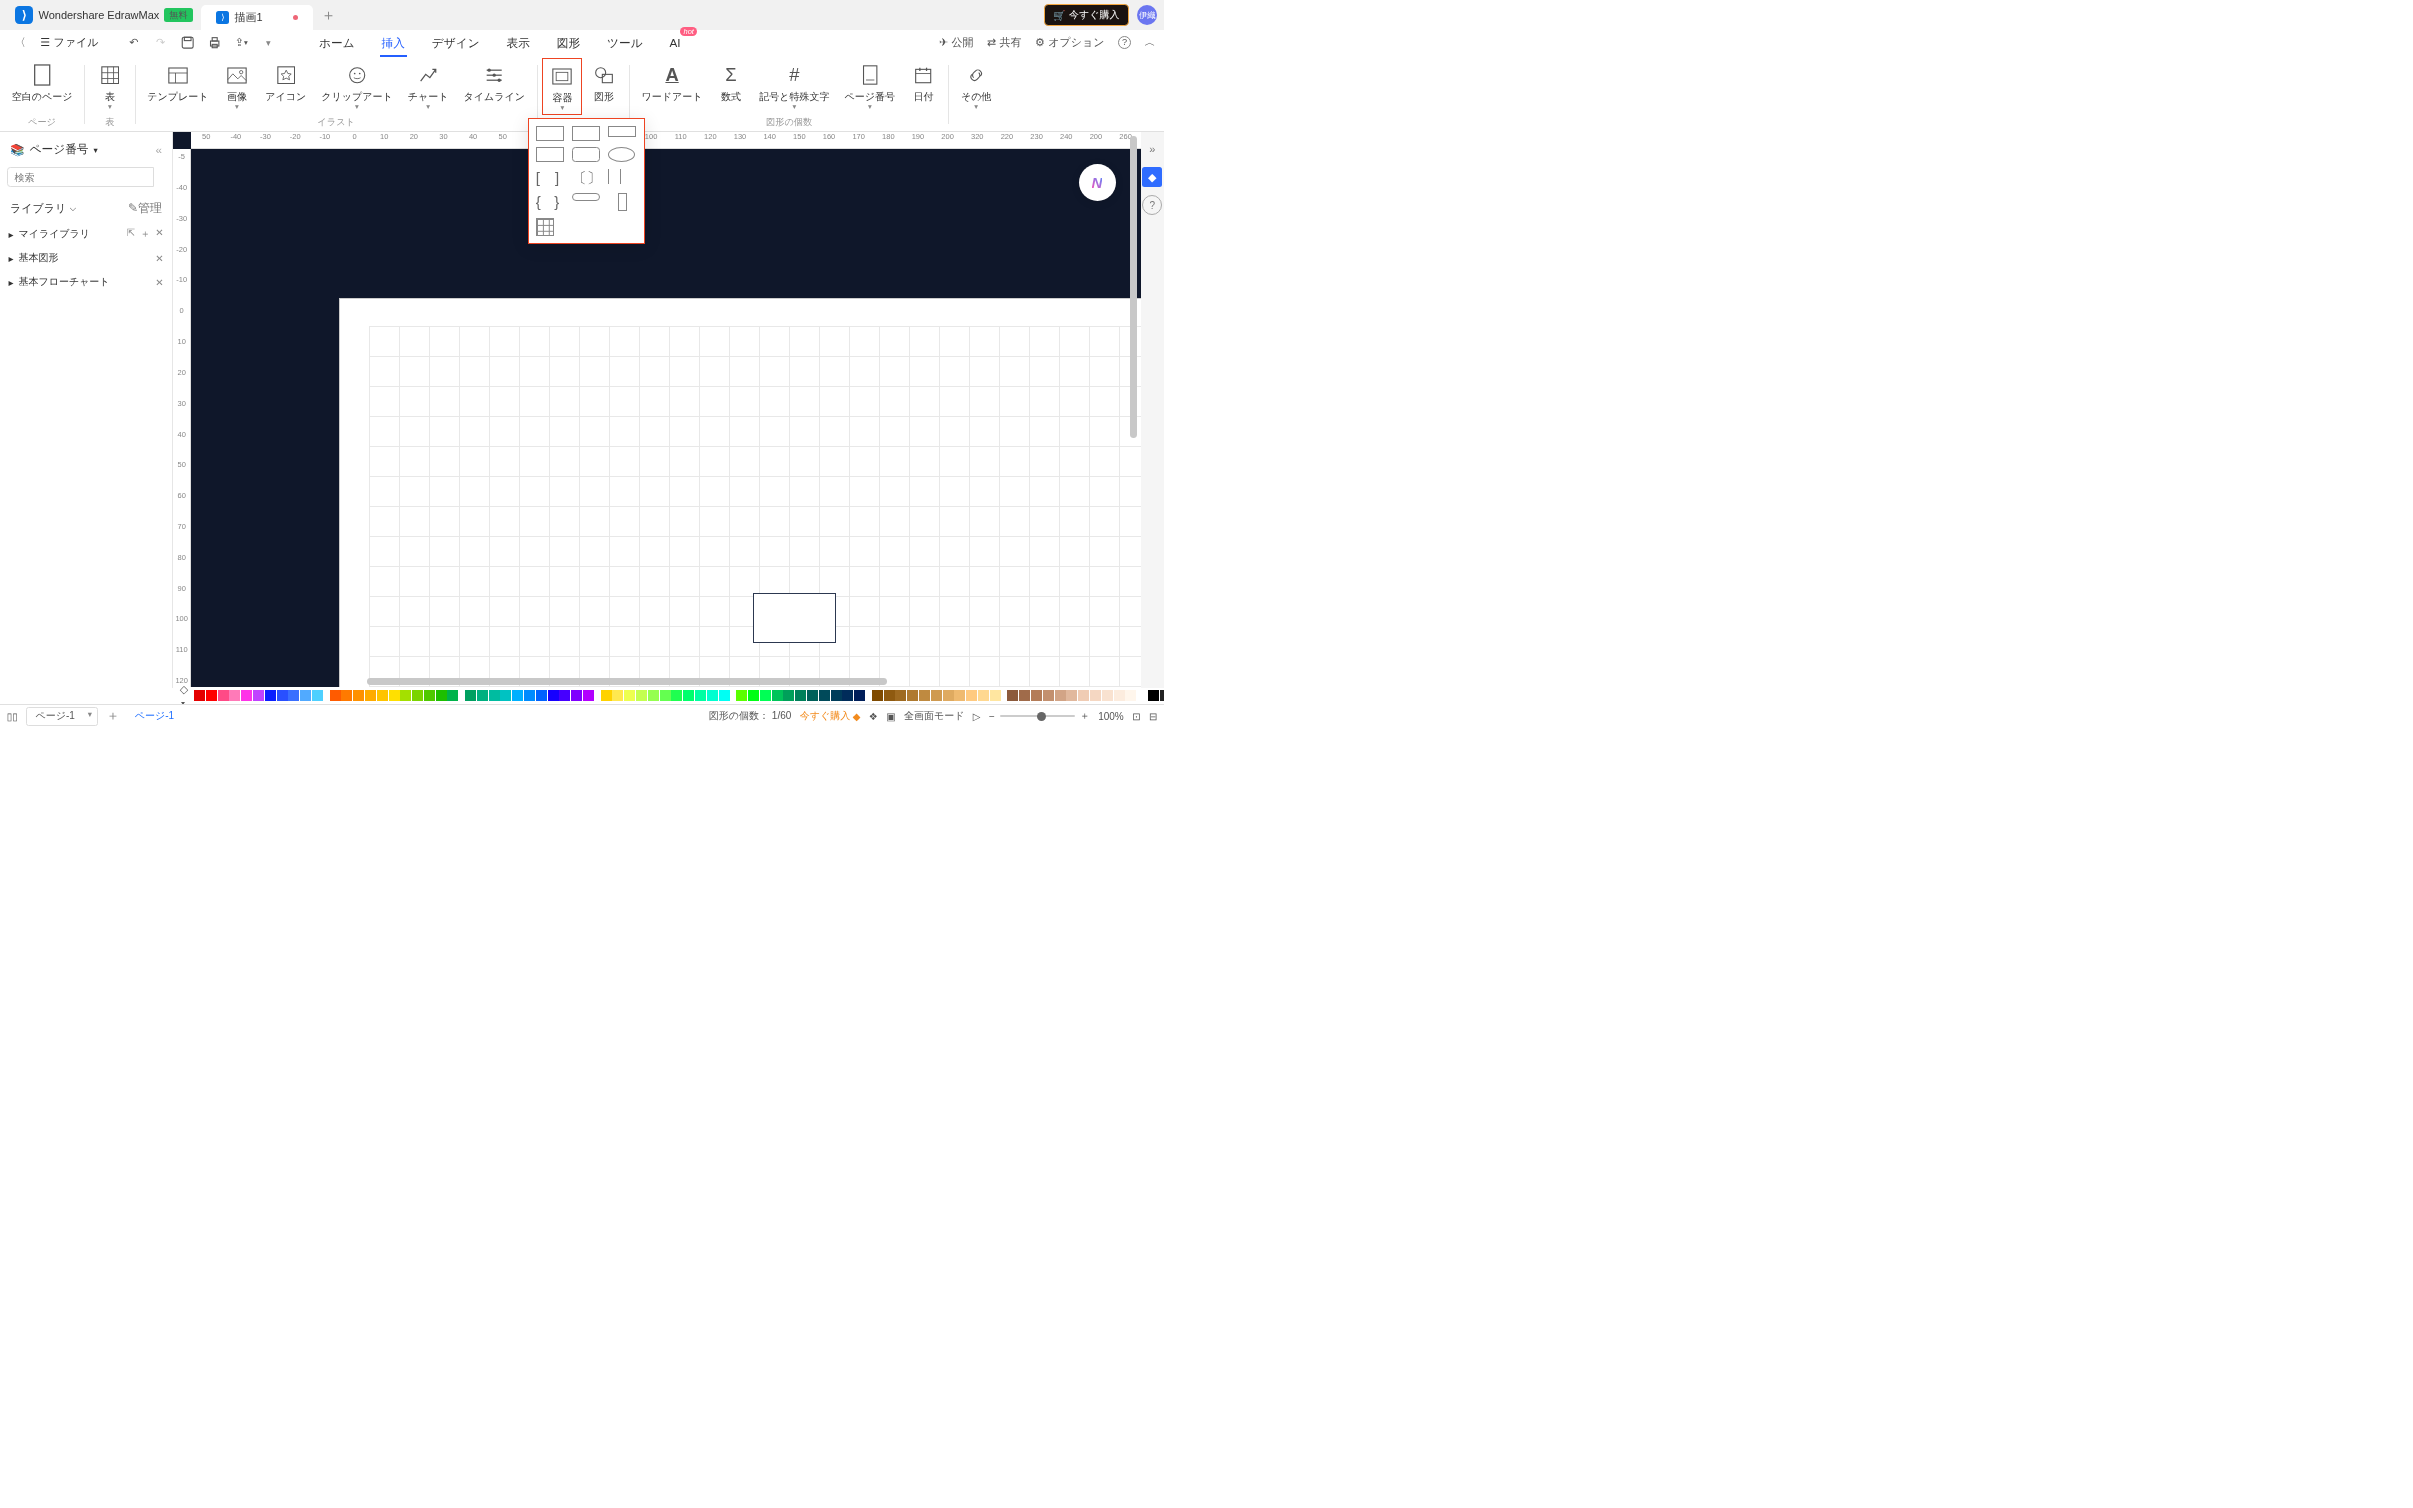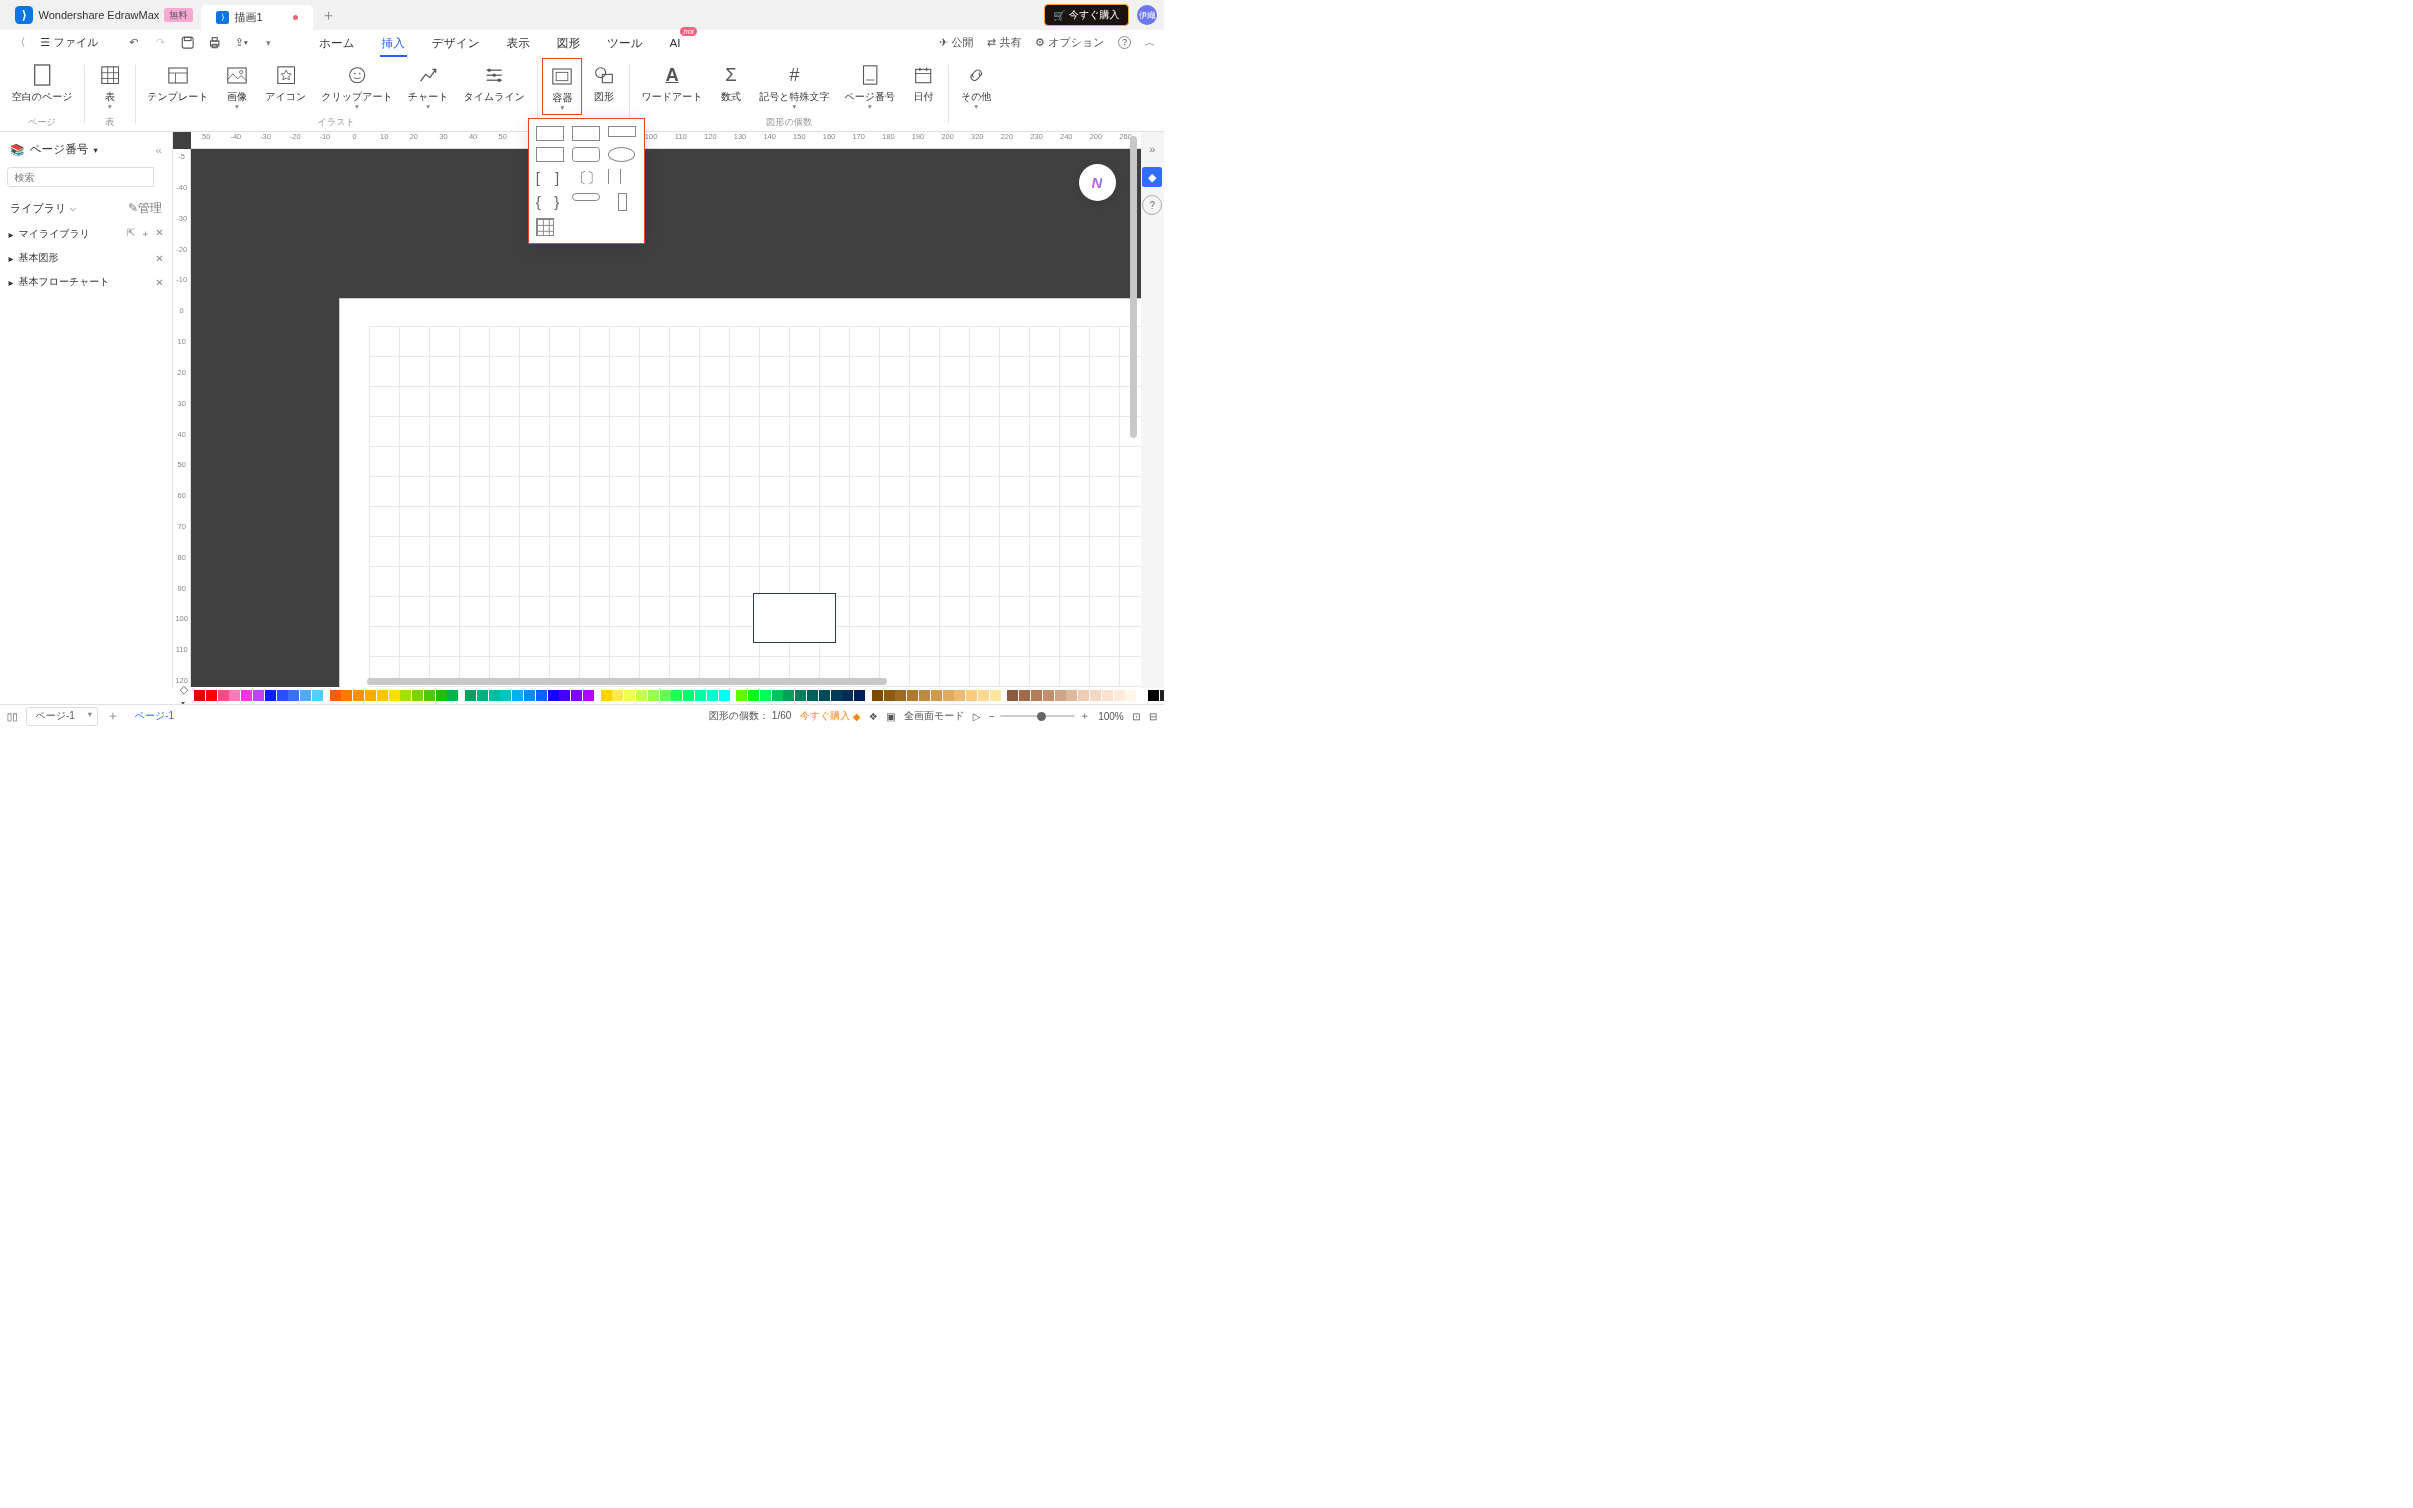--- a/index.html
+++ b/index.html
@@ -3,21 +3,21 @@
 <meta charset="utf-8">
 <style>
 * { margin:0; padding:0; box-sizing:border-box; font-family:-apple-system,BlinkMacSystemFont,"Segoe UI",sans-serif; }
 body { width:1164px; height:727px; background:#fff; overflow:hidden; position:relative; font-size:11px; color:#333; }
 
 
 .titlebar { height:30px; background:#f1f1f1; display:flex; align-items:center; padding:0 6.7px; }
 .app-tab { display:flex; align-items:center; gap:5px; padding:0 8.4px; height:100%; }
 .app-icon { width:18.4px; height:18.4px; background:#0b76e2; border-radius:4.2px; display:flex; align-items:center; justify-content:center; color:#fff; font-weight:bold; font-size:11.7px; }
 .app-name { font-size:11px; color:#333; }
-.badge-free { background:#f9a8d4; color:#555; border-radius:2.5px; padding:0.8px 5px; font-size:9.2px; }
+.badge-free { background:#22c55e; color:#555; border-radius:2.5px; padding:0.8px 5px; font-size:9.2px; }
 .doc-tab { background:#fff; border-radius:5px 5px 0 0; display:flex; align-items:center; gap:5px; padding:0 15px; height:25px; margin-top:5px; position:relative; }
 .doc-icon { width:13.4px; height:13.4px; background:#0b76e2; border-radius:2.5px; display:flex; align-items:center; justify-content:center; color:#fff; font-size:8.4px; }
 .dirty-dot { width:5px; height:5px; background:#e67; border-radius:50%; margin-left:25px; }
 .new-tab { margin-left:8.4px; color:#888; font-size:15px; cursor:pointer; }
 .titlebar-right { margin-left:auto; display:flex; align-items:center; gap:8.4px; }
 .buy-btn { background:#1a1310; color:#fff; border:0.8px solid #f2a63e; border-radius:4.2px; padding:3.4px 8.4px; font-size:10px; display:flex; align-items:center; gap:3.4px; }
 .avatar { width:20px; height:20px; background:#6b76f0; border-radius:50%; color:#fff; display:flex; align-items:center; justify-content:center; font-size:8.4px; }
 
 
 .toolbar { height:25px; background:#fff; display:flex; align-items:center; padding:0 8.4px; gap:3.4px; border-bottom:0; }
@@ -59,21 +59,21 @@
 .lp-head .collapse { margin-left:auto; color:#aaa; font-size:11.7px; }
 .lp-search { display:flex; align-items:center; margin:0 6.7px 8.4px;gap:26px; }
 .lp-search input { flex:1; height:20px; border:0.8px solid #ddd; border-radius:3.4px 0 0 3.4px; padding:0 6.7px; font-size:10px; }
 .lp-search button { height:20px; padding:0 8.4px; background:#0b76e2; color:#fff; border:none; border-radius:0 3.4px 3.4px 0; font-size:10px; }
 .lp-section-title { display:flex; align-items:center; padding:5px 10px; font-size:11px; gap:3.4px; }
 .lp-section-title .mgmt { margin-left:auto; font-size:12px; color:#777; }
 .lp-tree-item { display:flex; align-items:center; padding:5px 8.4px; font-size:10px; gap:5px; }
 .lp-tree-item .actions { margin-left:auto; display:flex; gap:5px; color:#888; font-size:10px; }
 
 
-.canvas-area { position:absolute; top:132px; left:173px; right:23.5px; bottom:39px; background:#404040; overflow:hidden; }
+.canvas-area { position:absolute; top:132px; left:173px; right:23.5px; bottom:39px; background:#0f172a; overflow:hidden; }
 .ruler-h { position:absolute; top:0; left:18.4px; right:0; height:17px; background:#fff; border-bottom:0.8px solid #ddd; font-size:7.5px; color:#888; display:flex; }
 .ruler-h span { width:30px; text-align:center; }
 .ruler-v { position:absolute; top:17px; left:0; width:18.4px; bottom:0; background:#fff; border-right:0.8px solid #ddd; font-size:7.5px; color:#888; display:flex; flex-direction:column; }
 .ruler-v span { height:30px; display:flex; align-items:center; justify-content:center; }
 .page { position:absolute; top:166px; left:166px; width:1089px; height:670px; background:#fff; border:0.8px solid #ccc; }
 .shape-rect { position:absolute; top:461px; left:580px; width:83px; height:50px; background:#fff; border:0.8px solid #2c3850; }
 .grid-overlay { position:absolute; top:194px; left:196px; right:0; height:478px; background-image:linear-gradient(#e8e8e8 0.8px,transparent 0.8px),linear-gradient(90deg,#e8e8e8 0.8px,transparent 0.8px); background-size:30px 30px; }
 .vscroll { position:absolute; top:4.2px; right:3.4px; width:6.7px; height:302px; background:#c8c8c8; border-radius:3.4px; }
 .hscroll { position:absolute; bottom:3.4px; left:194px; width:520px; height:6.7px; background:#c8c8c8; border-radius:3.4px; }
 .ai-ball { position:absolute; top:32px; right:25px; width:37px; height:37px; border-radius:50%; background:#fff; box-shadow:0 1.7px 8.4px rgba(0,0,0,.12); display:flex; align-items:center; justify-content:center; font-weight:bold; font-style:italic; }

